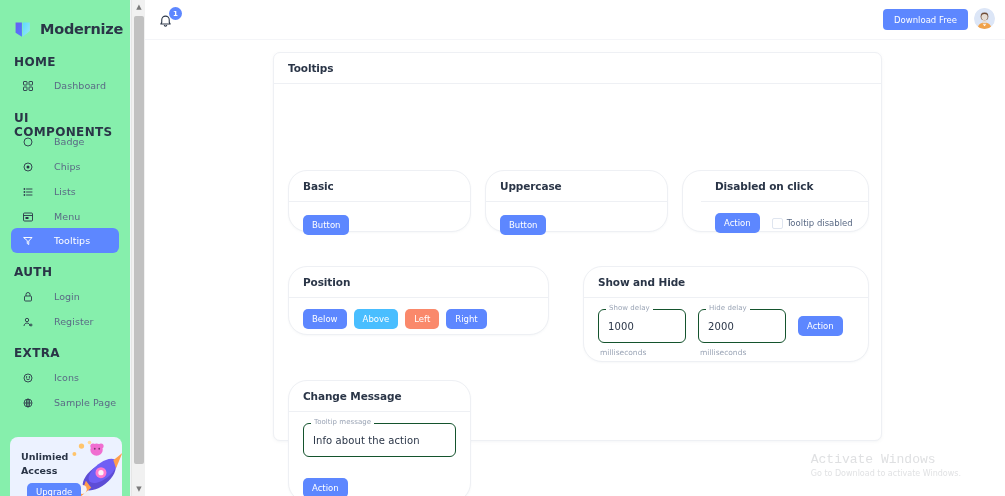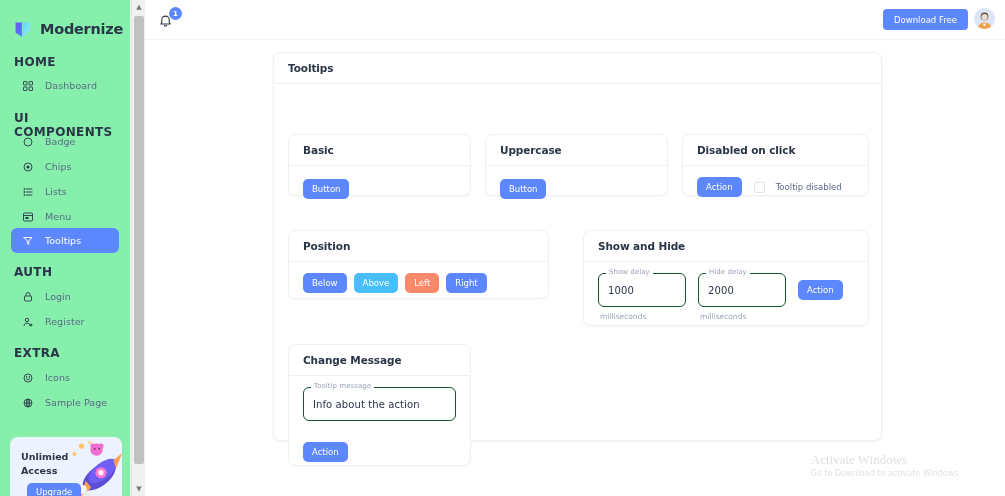--- a/index.html
+++ b/index.html
@@ -33,21 +33,21 @@
     letter-spacing: 0.35px; padding: 0 0 0 14px;
     text-transform: uppercase;
   }
   .sec-home   { position:absolute; top:55px; }
   .sec-ui     { position:absolute; top:111px; }
   .sec-auth   { position:absolute; top:265px; }
   .sec-extra  { position:absolute; top:346px; }
 
   .nav-item {
     position: absolute; left: 11px; width: 108px; height: 25px;
-    display: flex; align-items: center; gap: 11px;
+    display: flex; align-items: center; gap: 20px;
     padding-left: 10px; border-radius: 6px;
     cursor: pointer;
   }
   .nav-item .ico {
     width: 13px; height: 13px; flex: none;
     display: flex; align-items: center; justify-content: center;
     color: #2a3547;
   }
   .nav-item .lbl {
     font-size: 9.5px; color: #5a6a85; letter-spacing: 0.05px;
@@ -138,54 +138,55 @@
   .outer-head {
     height: 31px; display: flex; align-items: center;
     padding-left: 14px; border-bottom: 1px solid #eef0f4;
   }
   .outer-title { font-size: 10.5px; font-weight: 600; color: #2a3547; letter-spacing: -0.1px; }
   .outer-body { position: relative; padding: 0; height: 357px; }
 
   .card {
     position: absolute;
     background: #ffffff;
-    border: 1px solid #eef0f4; border-radius: 7px;
+    border: 1px solid #eef0f4; border-radius: 19px;
     box-shadow: 0 1px 2px rgba(145,158,171,0.07);
+    margin-top: 36px;
   }
   .card-head {
     height: 31px; display: flex; align-items: center;
     padding-left: 14px; border-bottom: 1px solid #eef0f4;
   }
   .card-title { font-size: 10.5px; font-weight: 600; color: #2a3547; letter-spacing: -0.1px; }
   .card-body { position: relative; padding: 11px 14px; }
 
   
   .c-basic    { left: 14px;  top: 50px;  width: 183px; height: 62px; }
   .c-upper    { left: 211px; top: 50px;  width: 183px; height: 62px; }
-  .c-disabled { left: 408px; top: 50px;  width: 187px; height: 62px; }
+  .c-disabled { left: 408px; top: 50px;  width: 187px; height: 62px; padding-left: 18px; }
   .c-position { left: 14px;  top: 146px; width: 261px; height: 69px; }
   .c-showhide { left: 309px; top: 146px; width: 286px; height: 96px; }
   .c-change   { left: 14px;  top: 260px; width: 183px; height: 122px; }
 
   
   .btn {
     border: none; font-family: inherit; color: #fff;
     font-size: 8.5px; font-weight: 500;
     border-radius: 5px; cursor: pointer;
     height: 20px; padding: 0 9px;
     line-height: 20px; display: inline-block;
   }
   .btn-primary   { background: #5d87ff; }
   .btn-secondary { background: #49beff; }
   .btn-warning   { background: #fa896b; }
 
   .row-btns { display: flex; gap: 7px; align-items: center; }
 
   
-  .cb-wrap { display: flex; align-items: center; gap: 11px; }
+  .cb-wrap { display: flex; align-items: center; gap: 4px; }
   .cb {
     width: 11px; height: 11px; border: 1px solid #dfe5ef;
     border-radius: 2px; background: #fff; cursor: pointer; flex: none;
   }
   .cb-label { font-size: 8.5px; color: #5a6a85; white-space: nowrap; }
 
   
   .field { position: relative; }
   .field-box {
     border: 1px solid #14532d; border-radius: 6px;
@@ -206,21 +207,21 @@
   }
 
   .sh-row { display: flex; align-items: flex-start; gap: 12px; }
   .sh-field { width: 88px; }
 
   
   .watermark {
     position: absolute; right: 44px; bottom: 16px;
     text-align: left; pointer-events: none; user-select: none;
   }
-  .wm-title { font-family: Liberation Serif, serif; font-size: 13px; color: #dfe0e2; line-height: 16px; }
+  .wm-title { font-family: Liberation Mono, monospace; font-size: 13px; color: #dfe0e2; line-height: 16px; }
   .wm-sub   { font-family: "DejaVu Sans", sans-serif; font-size: 8px; color: #e1e2e4; line-height: 12px; }
 </style>
 </head>
 <body>
 
 <div id="app">
 
   <div class="sidebar">
 
     <div class="brand">

